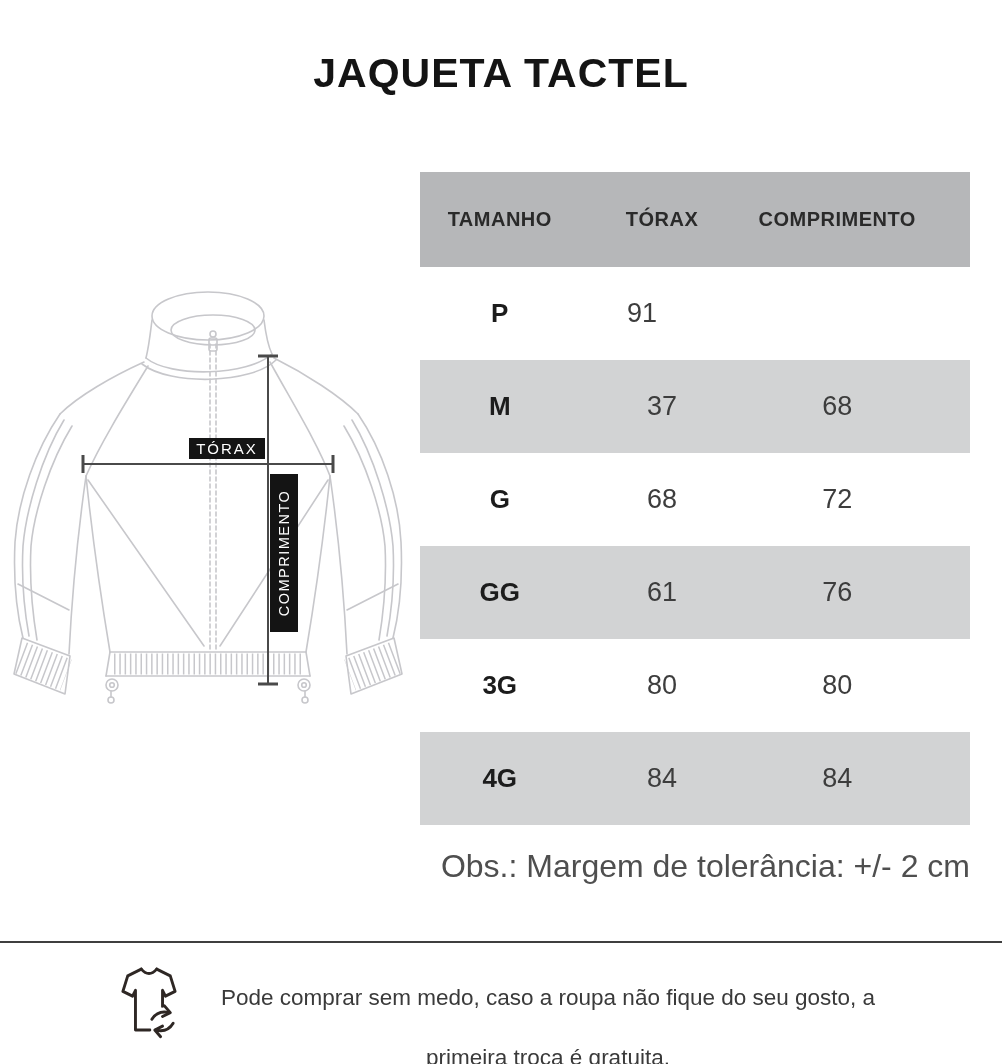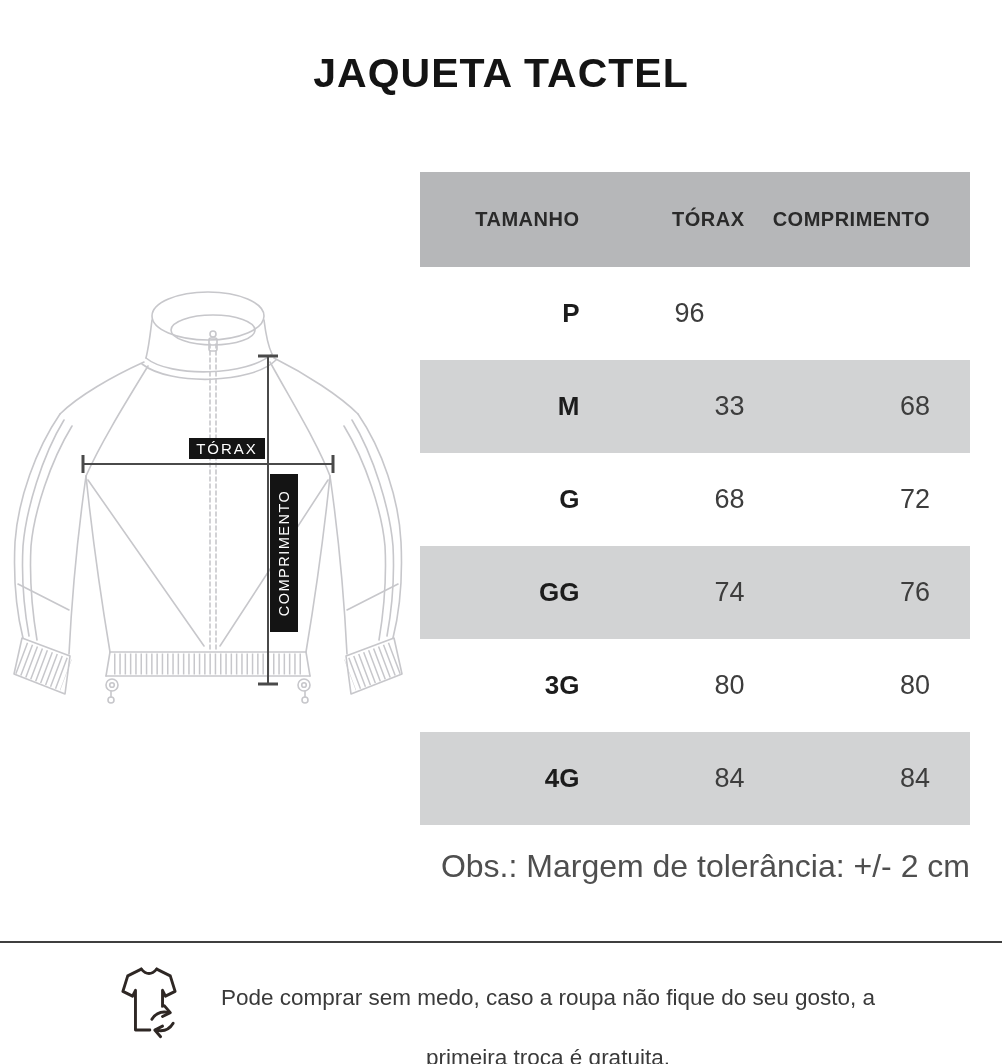--- a/index.html
+++ b/index.html
@@ -21,21 +21,21 @@
   .size-table { position:absolute; left:420px; top:172px; width:550px; }
   .trow {
     display:grid; grid-template-columns:29% 30% 41%;
     align-items:center; height:93px;
   }
   .trow.head {
     height:95px; background:#b6b7b9;
     font-weight:bold; font-size:20px; letter-spacing:0.5px; color:#2a2a2a;
   }
   .trow.alt { background:#d2d3d4; }
-  .cell { text-align:right; }
+  .cell { text-align:center; }
   .cell.c3 { padding-right:40px; }
   .cell.size { font-weight:bold; font-size:26px; color:#1c1c1c; }
   .cell.num { font-size:27px; font-weight:300; color:#3d3d3d; }
 
   .obs-note {
     position:absolute; top:848px; right:32px;
     font-size:32px; font-weight:300; color:#4f4f4f;
   }
 
   .divider {
@@ -133,35 +133,35 @@
   </svg>
 
   <div class="size-table">
     <div class="trow head">
       <div class="cell">TAMANHO</div>
       <div class="cell">TÓRAX</div>
       <div class="cell c3">COMPRIMENTO</div>
     </div>
     <div class="trow">
       <div class="cell size">P</div>
-      <div class="cell num c3">96</div>
+      <div class="cell num c3">91</div>
     </div>
     <div class="trow alt">
       <div class="cell size">M</div>
-      <div class="cell num">33</div>
+      <div class="cell num">37</div>
       <div class="cell num c3">68</div>
     </div>
     <div class="trow">
       <div class="cell size">G</div>
       <div class="cell num">68</div>
       <div class="cell num c3">72</div>
     </div>
     <div class="trow alt">
       <div class="cell size">GG</div>
-      <div class="cell num">74</div>
+      <div class="cell num">61</div>
       <div class="cell num c3">76</div>
     </div>
     <div class="trow">
       <div class="cell size">3G</div>
       <div class="cell num">80</div>
       <div class="cell num c3">80</div>
     </div>
     <div class="trow alt">
       <div class="cell size">4G</div>
       <div class="cell num">84</div>

